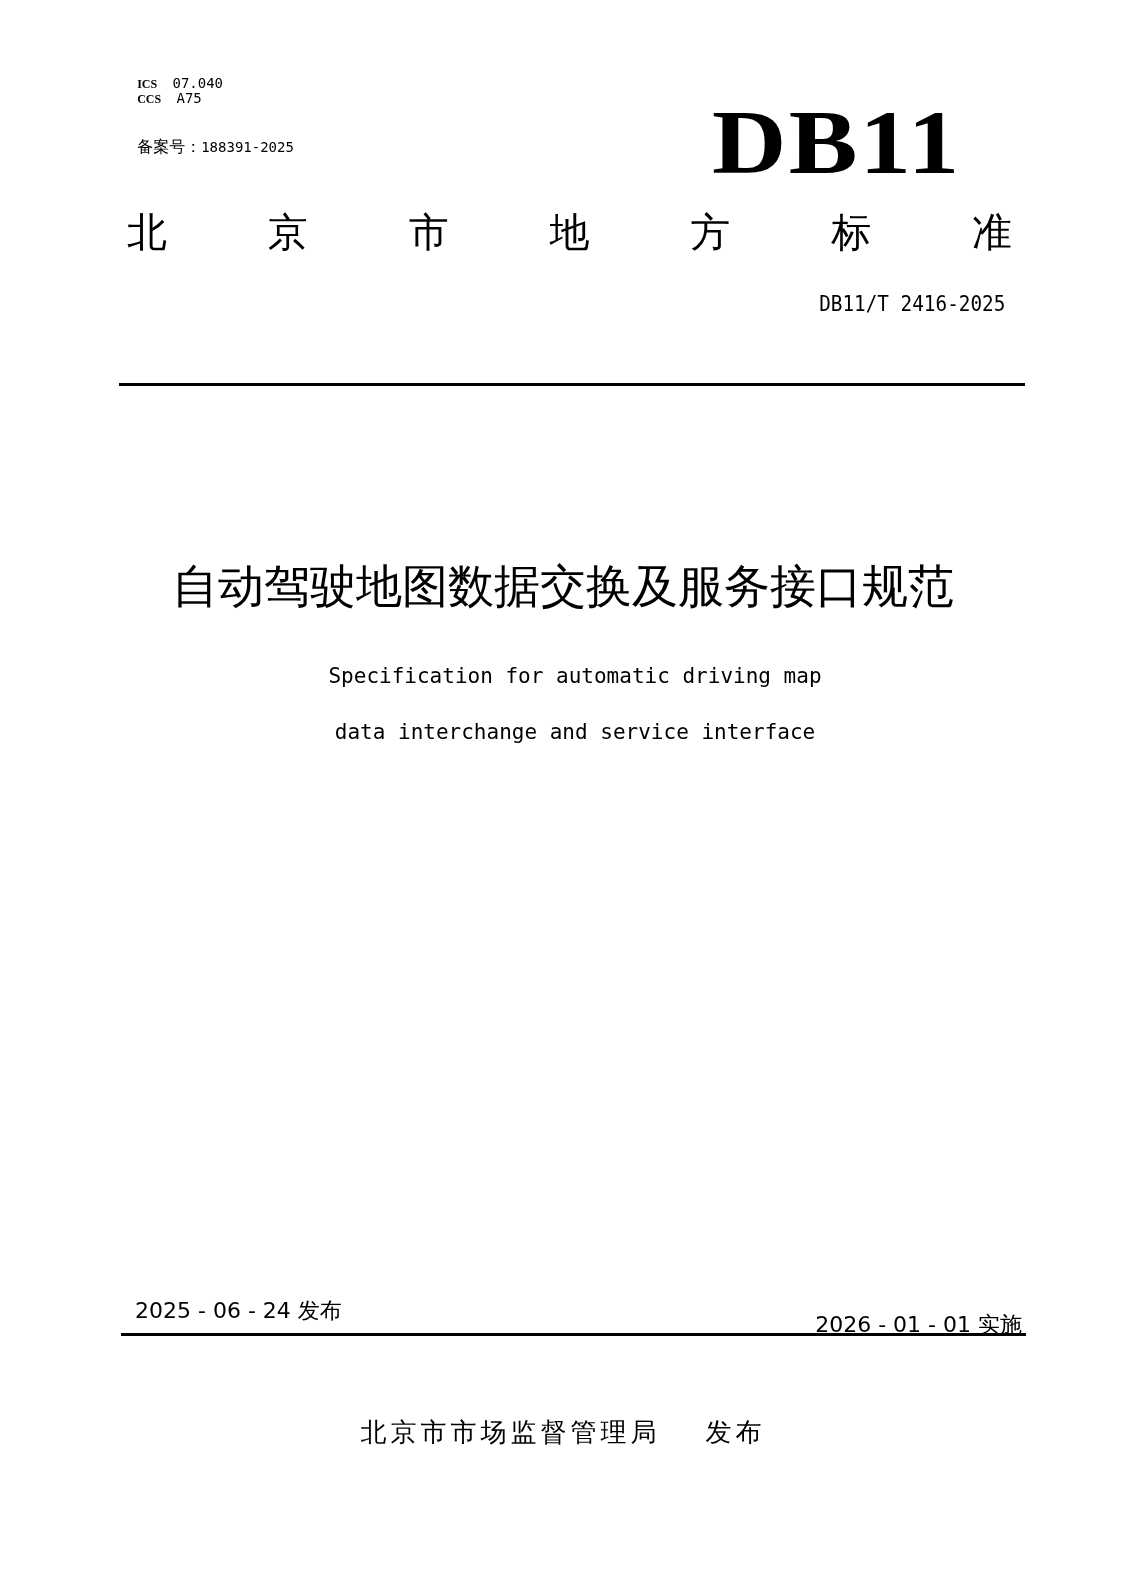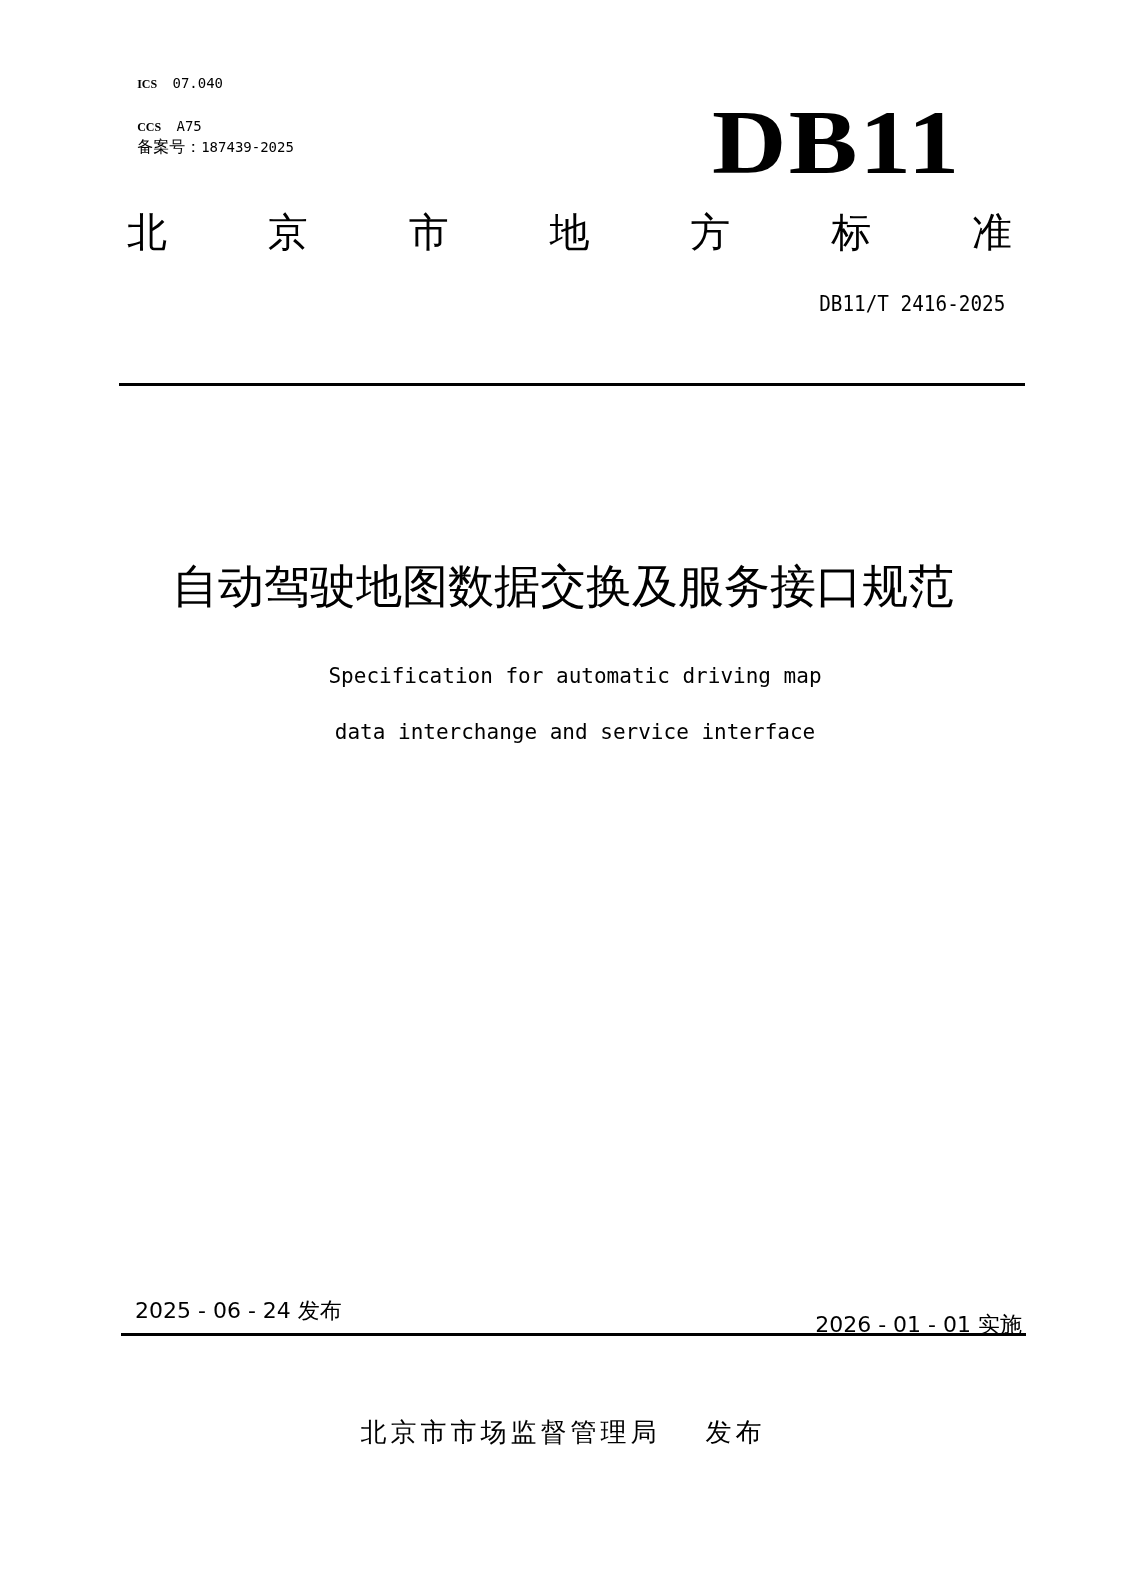--- a/index.html
+++ b/index.html
@@ -120,25 +120,25 @@
       white-space: pre;
       font-family: Liberation Sans, sans-serif;
     }
   </style>
 </head>
 <body>
 
 <div class="meta-line" style="top:53px;">
   <span class="meta-key">ICS</span><span>   </span><span class="meta-val">07.040</span>
 </div>
-<div class="meta-line" style="top:96px;">
+<div class="meta-line" style="top:68px;">
   <span class="meta-key">CCS</span><span>   </span><span class="meta-val">A75</span>
 </div>
 <div class="meta-line" style="top:117px;">
-  <span>备案号：</span><span class="meta-val">187439-2025</span>
+  <span>备案号：</span><span class="meta-val">188391-2025</span>
 </div>
 
 <div class="db-logo">DB11</div>
 
 <div class="std-type">
   <span>北</span>
   <span>京</span>
   <span>市</span>
   <span>地</span>
   <span>方</span>

